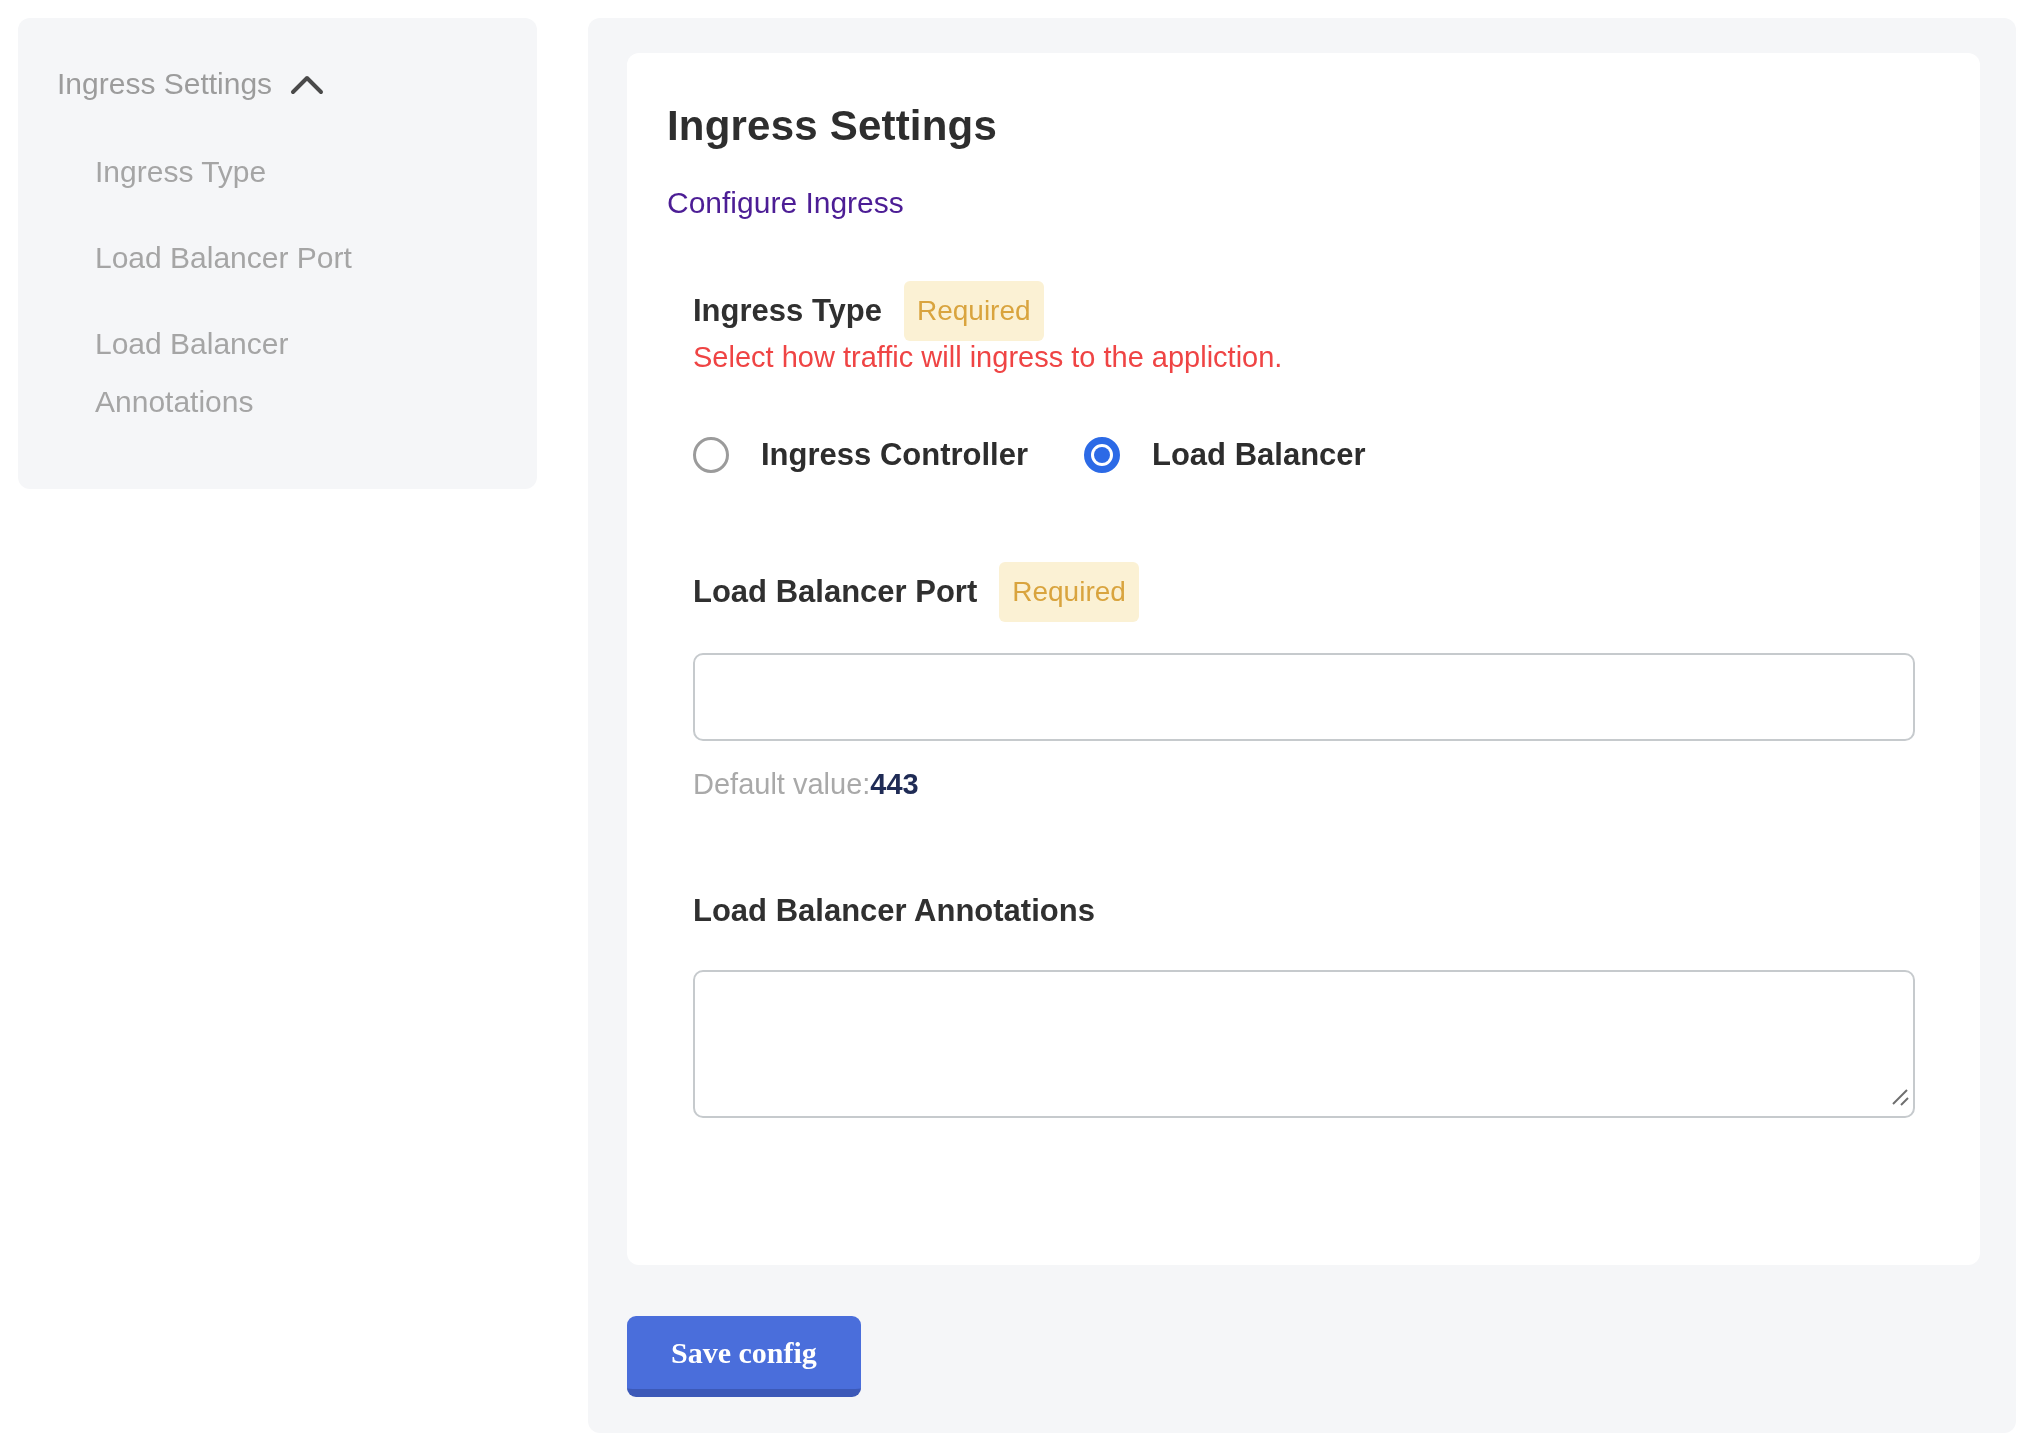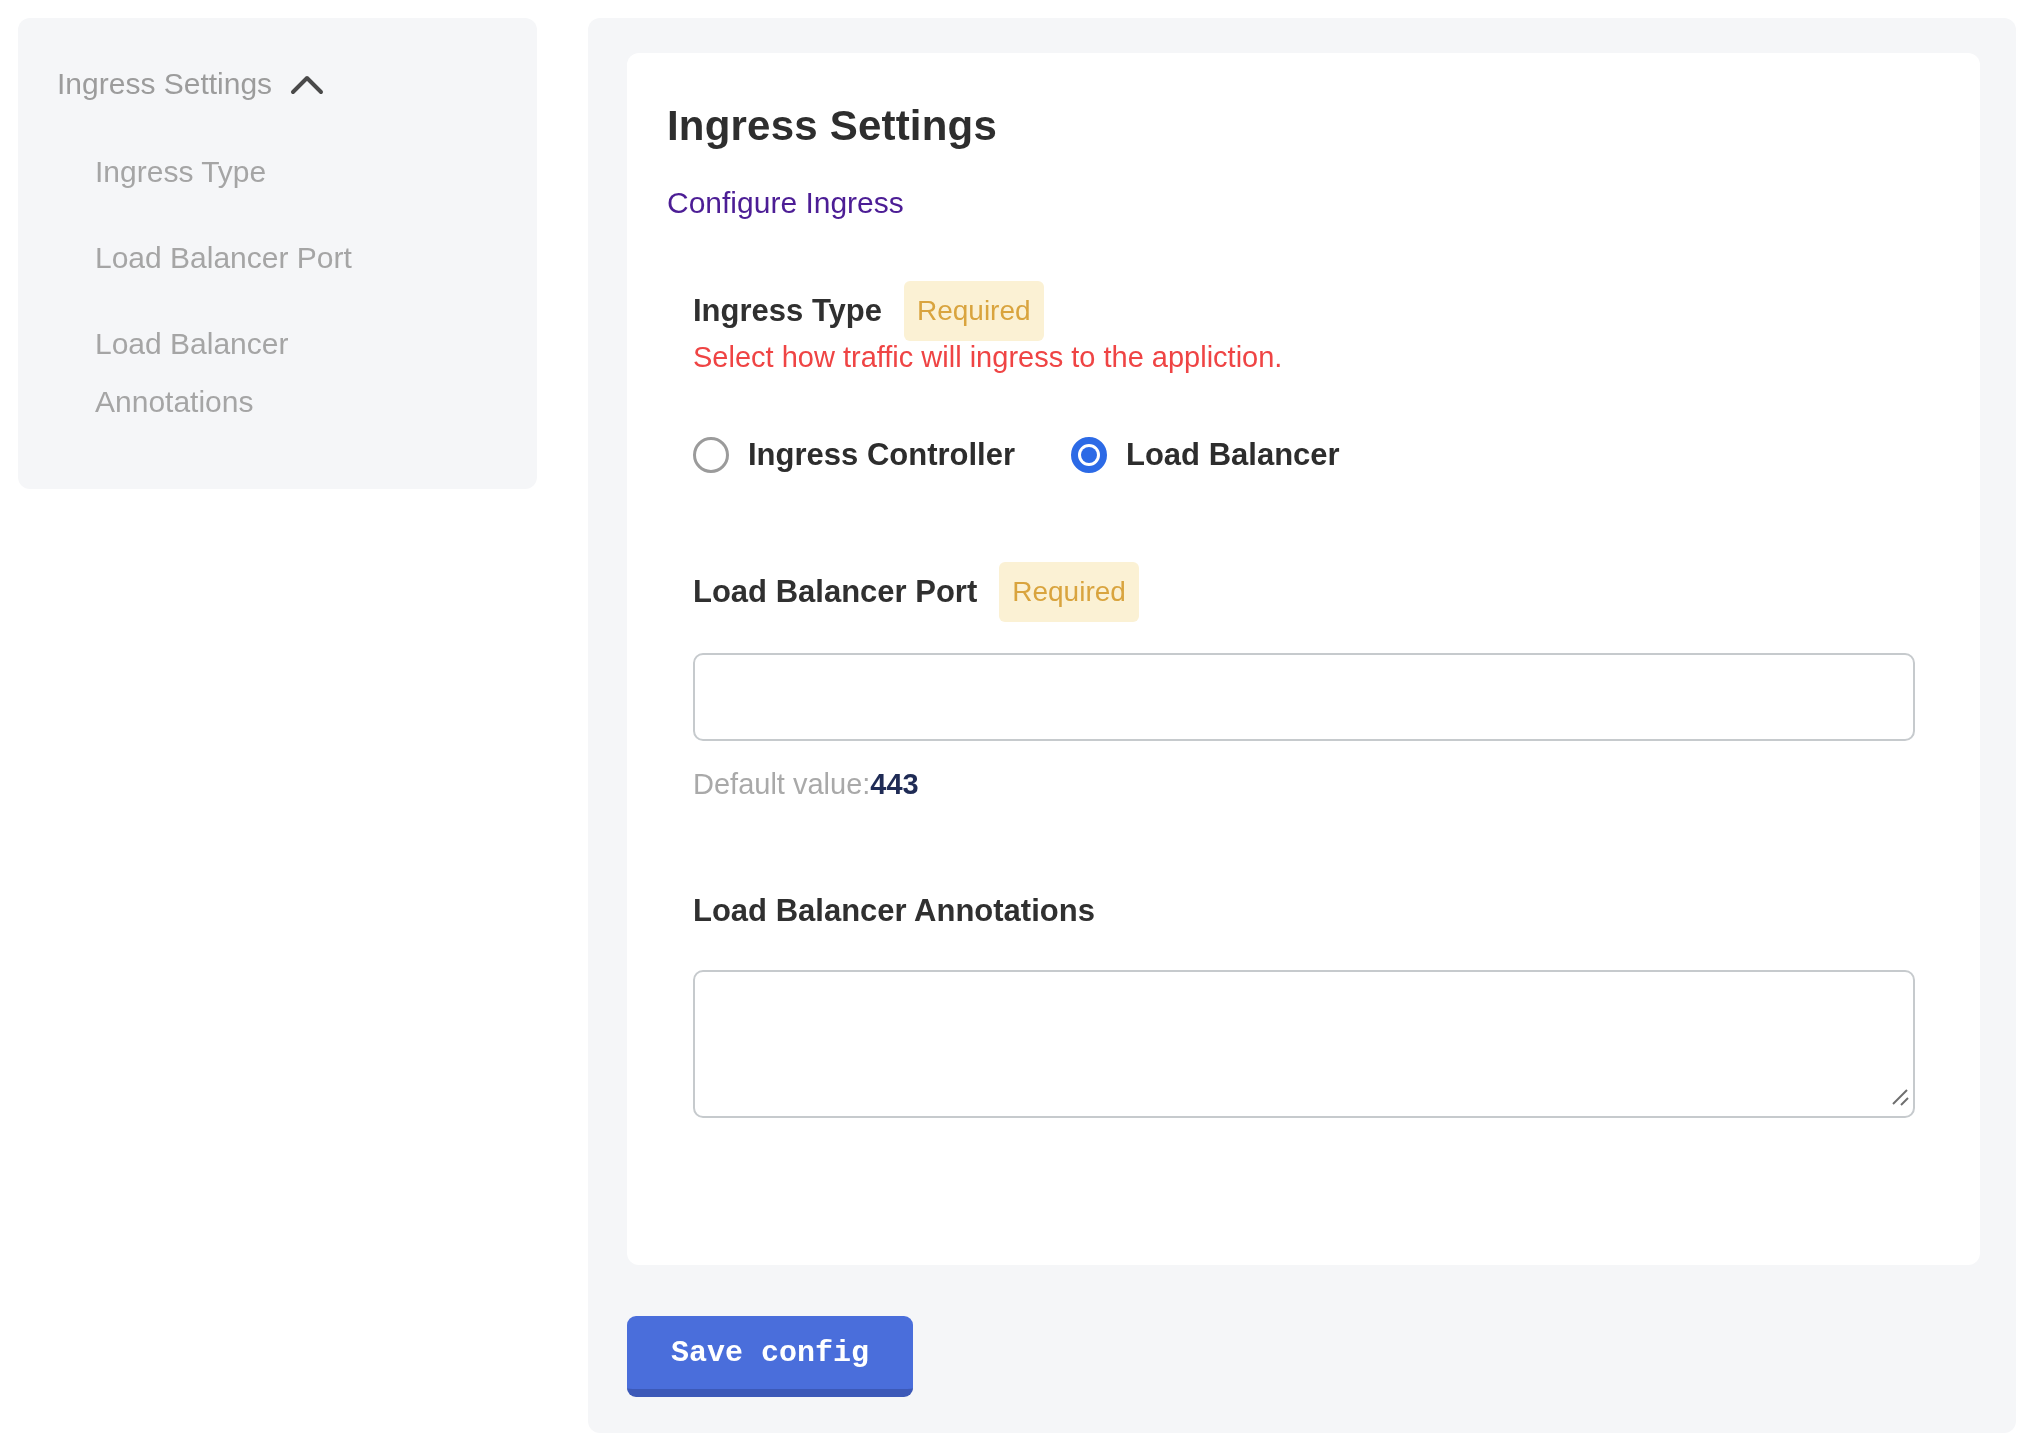--- a/index.html
+++ b/index.html
@@ -110,21 +110,21 @@
   
   .radio-row {
     display: flex;
     align-items: center;
     gap: 56px;
     margin-top: 60px;
   }
   .radio-option {
     display: flex;
     align-items: center;
-    gap: 19px;
+    gap: 32px;
     cursor: pointer;
     justify-content: space-between;
   }
   .radio-circle {
     width: 36px; height: 36px;
     border-radius: 50%;
     background: #ffffff;
     border: 3px solid #9b9b9b;
     flex: 0 0 auto;
   }
@@ -197,21 +197,21 @@
     margin: 51px 0 0 39px;
     height: 81px;
     padding: 0 44px;
     background: #4a6edb;
     border: none;
     border-bottom: 8px solid #3c59b8;
     border-radius: 9px;
     color: #ffffff;
     font-size: 30px;
     font-weight: 700;
-    font-family: Liberation Mono, monospace;
+    font-family: Liberation Serif, serif;
     cursor: pointer;
   }
 </style>
 </head>
 <body>
 
 <aside class="sidebar">
   <div class="sidebar-header">
     <span>Ingress Settings</span>
     <span class="chevron-up">

